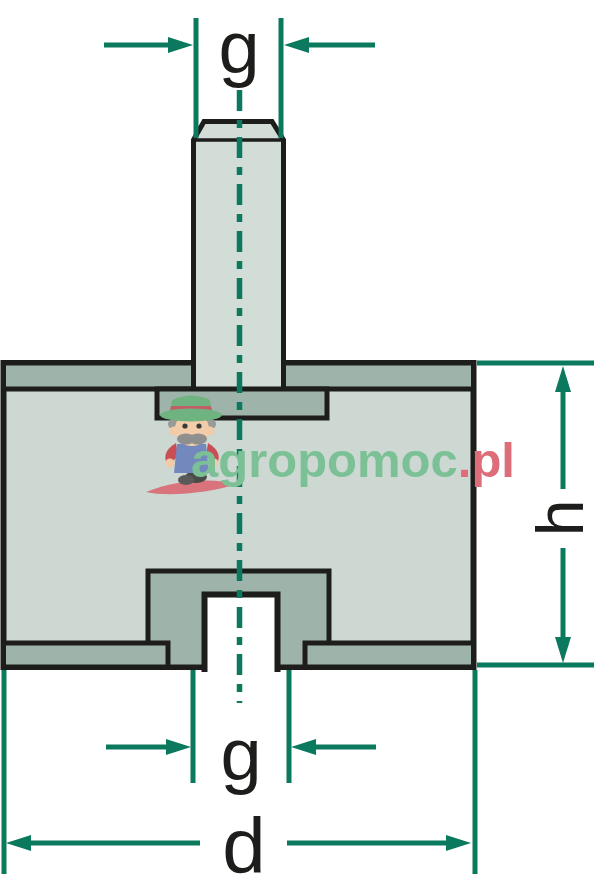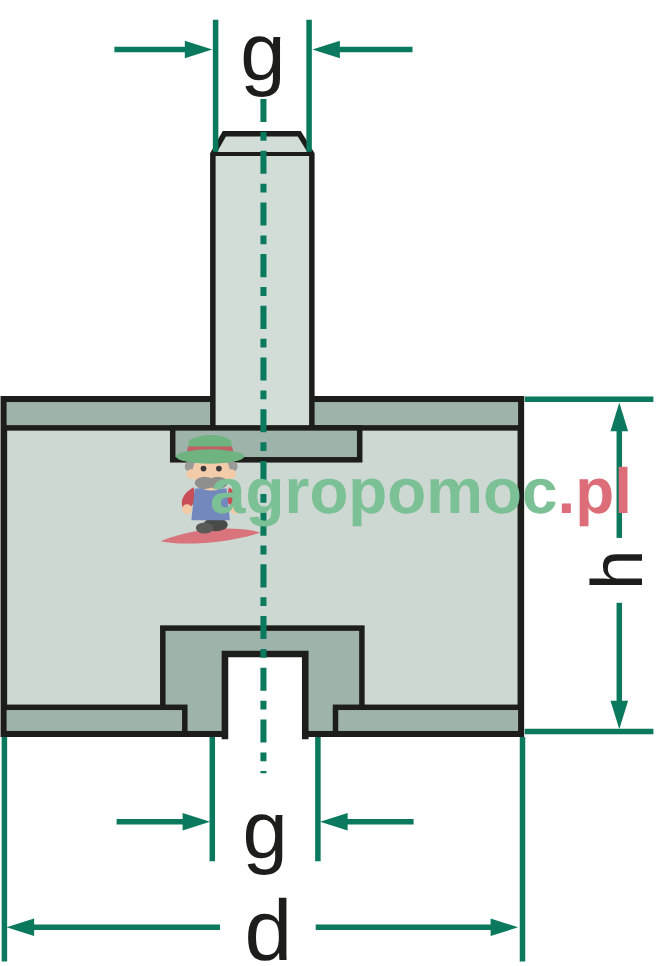--- a/index.html
+++ b/index.html
@@ -10,21 +10,21 @@
   #drawing{position:absolute;left:0;top:0;}
   .dim-label{
     position:absolute;display:flex;align-items:center;justify-content:center;
     color:#1d1d1b;font-size:74px;font-weight:400;line-height:1;
     font-family:"Liberation Sans", sans-serif;pointer-events:none;
   }
   #label-d{font-size:78px;}
   #label-h{font-size:66px;}
   #label-h .rot{display:block;transform:rotate(-90deg);}
   #watermark-text{
-    position:absolute;left:191px;top:418px;font-size:58px;font-weight:700;
+    position:absolute;left:191px;top:436px;font-size:49px;font-weight:700;
     letter-spacing:0px;line-height:1;white-space:nowrap;pointer-events:none;
     font-family:"Liberation Sans", sans-serif;
   }
   #watermark-text .green{color:#7cc096;}
   #watermark-text .red{color:#dc6d79;}
 </style>
 </head>
 <body>
 
 <div id="canvas">

